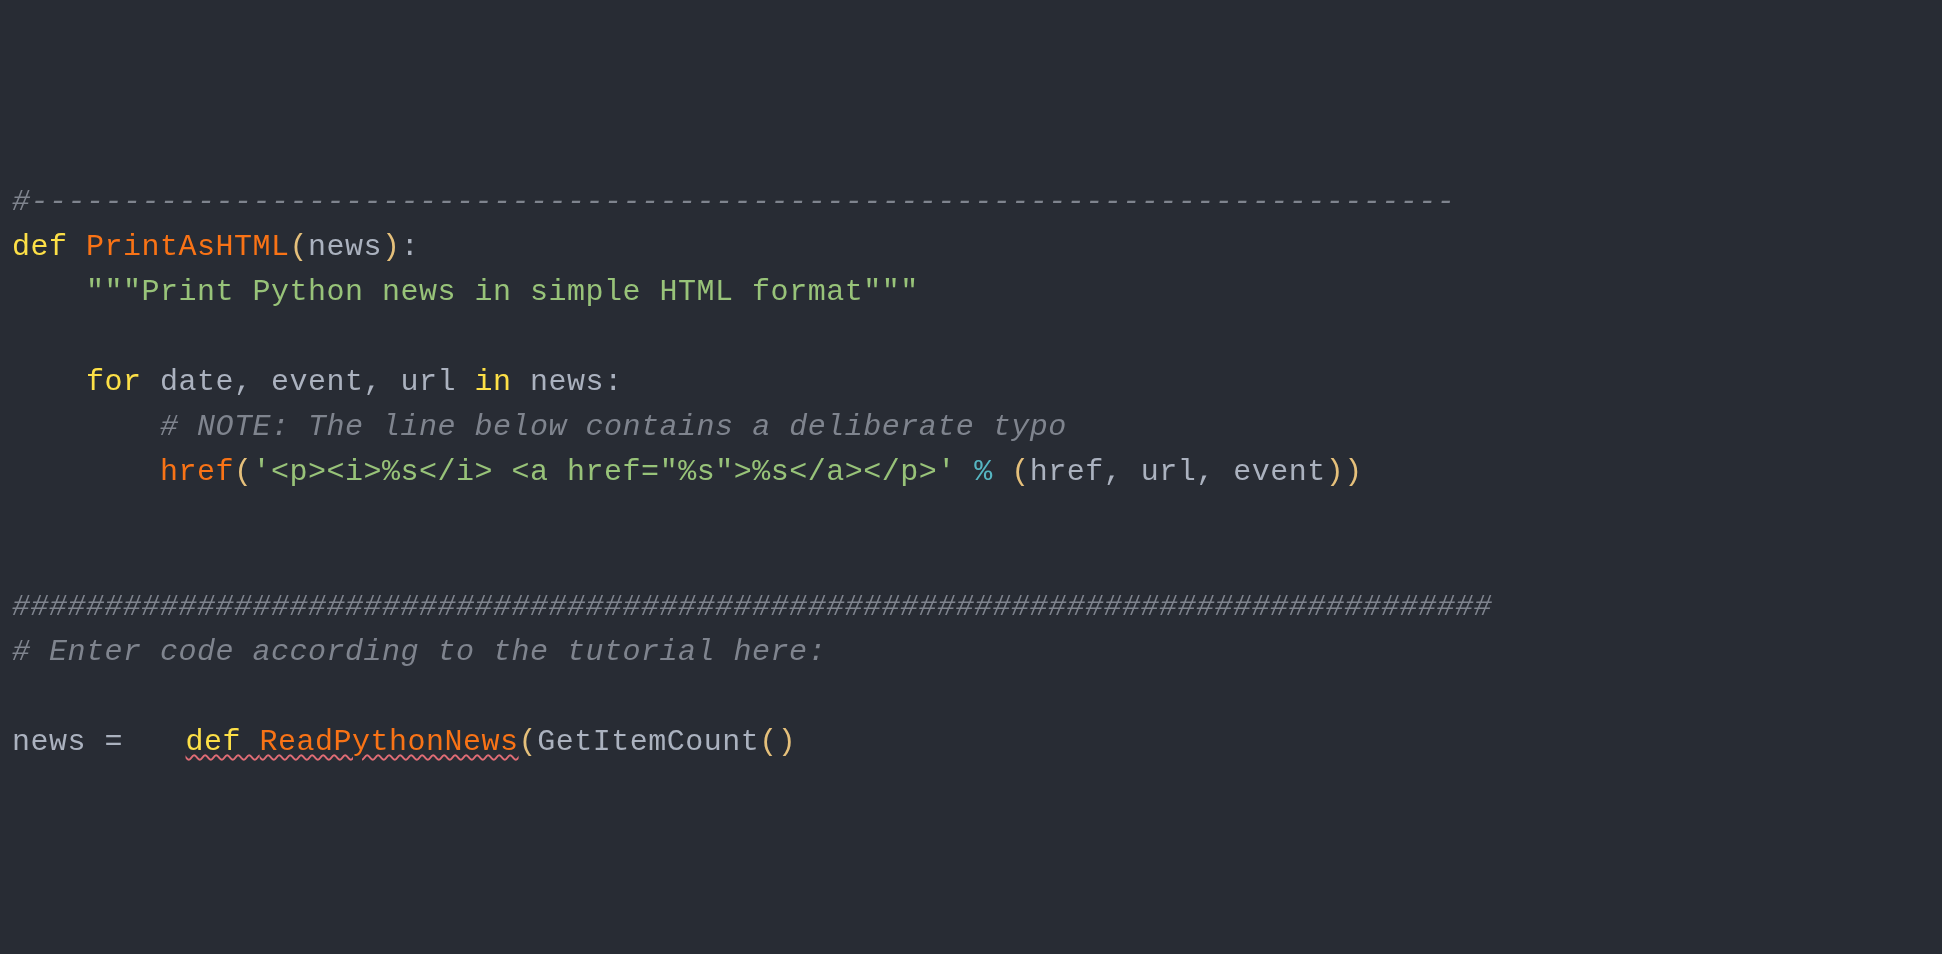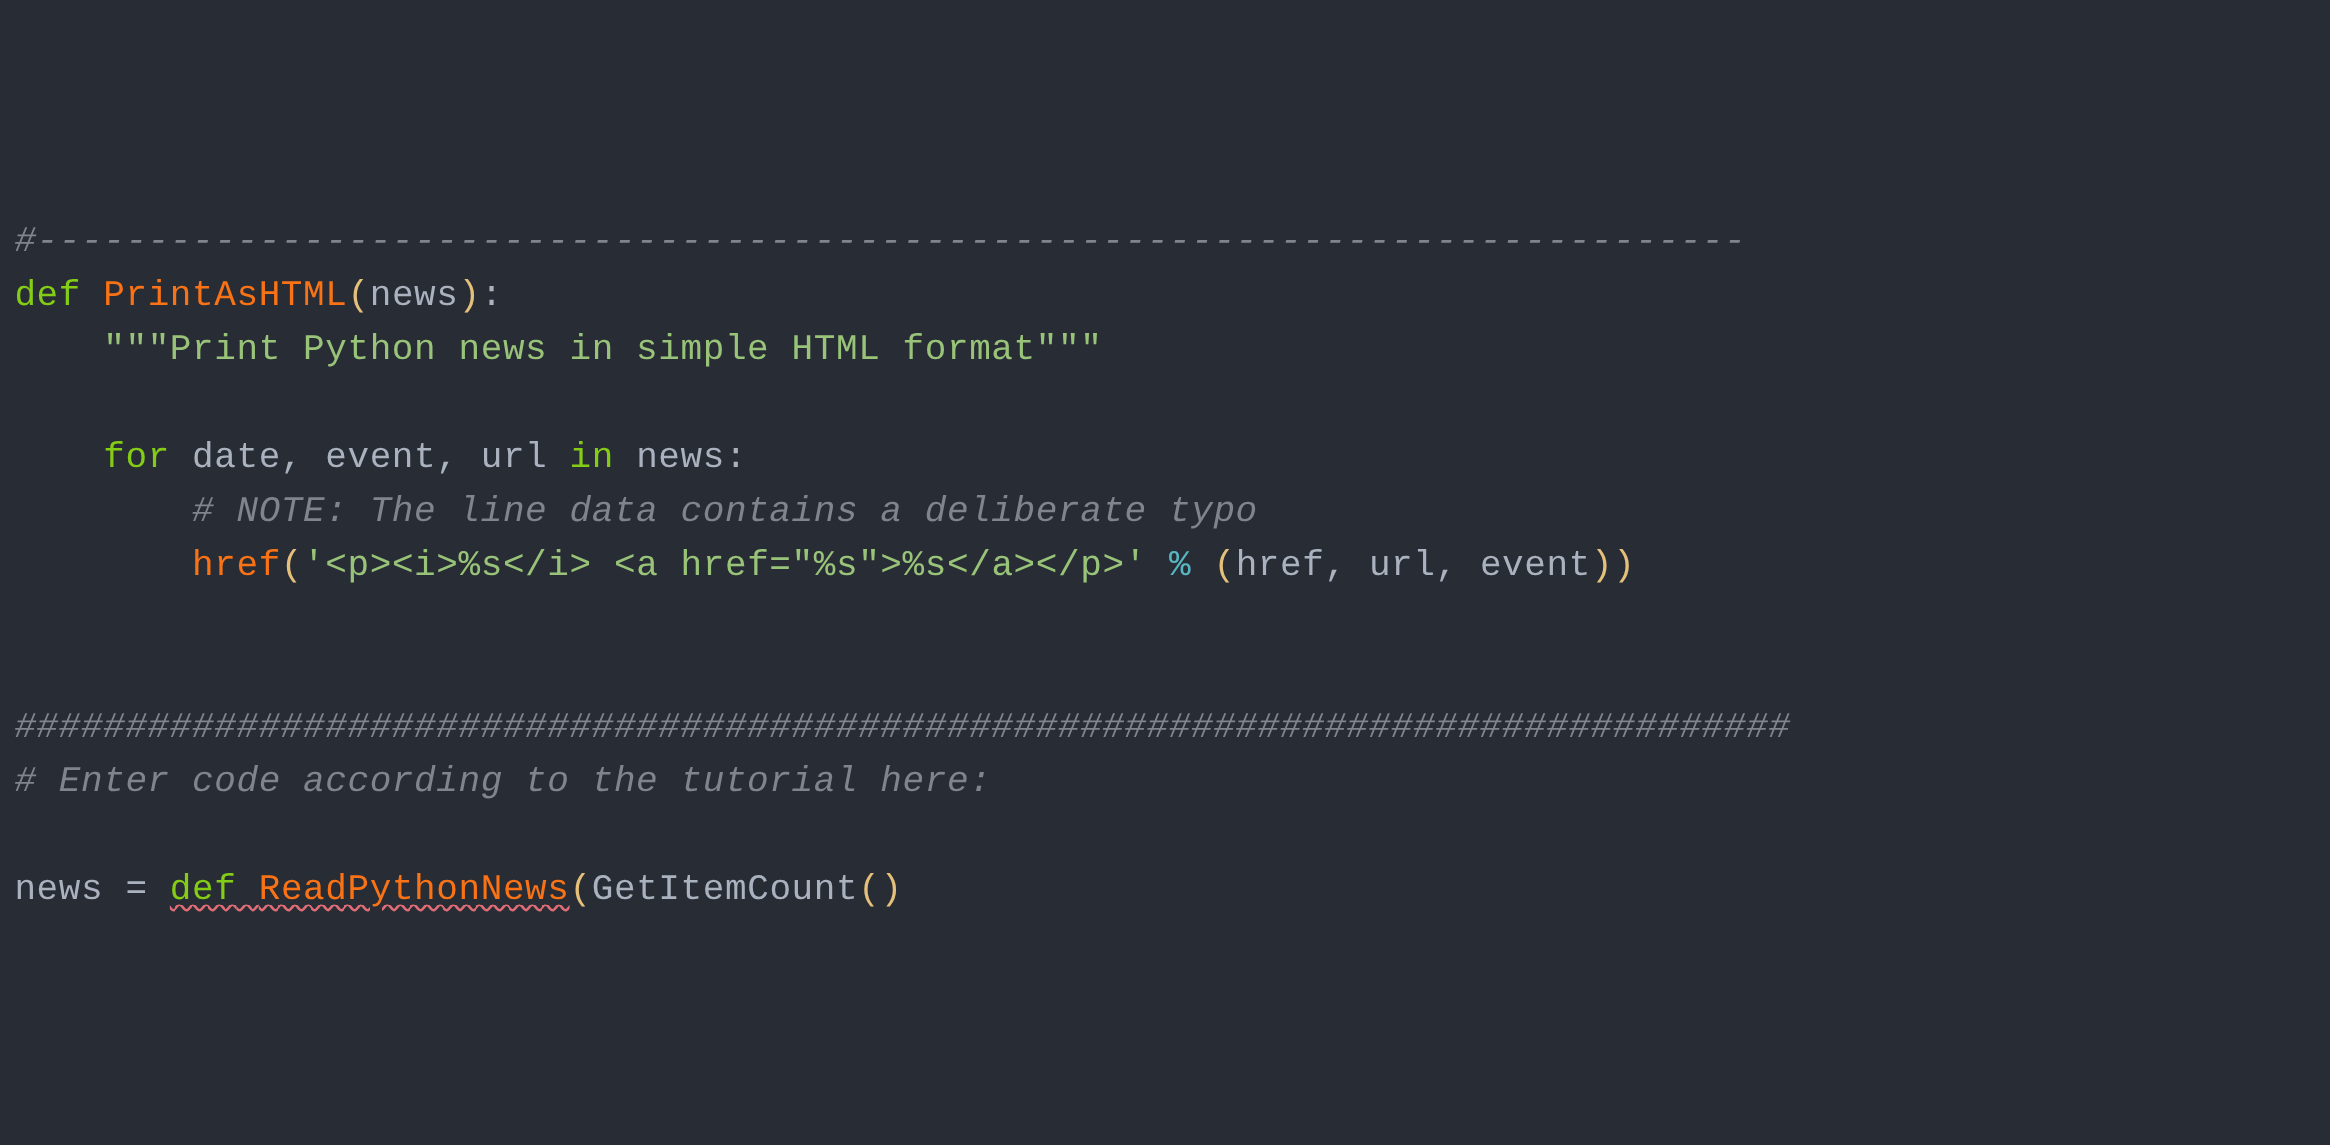--- a/index.html
+++ b/index.html
@@ -18,45 +18,46 @@
       width: 1942px;
       height: 954px;
       white-space: pre;
     }
     .code-editor {
       padding: 0 12px;
       white-space: pre;
       letter-spacing: 0.5px;
     }
     .comment { color: #7f848e; font-style: italic; }
-    .keyword { color: #84cc16; }
+    .keyword { color: #fde047; }
     .funcname { color: #f97316; }
     .param { color: #abb2bf; }
     .paren { color: #e5c07b; }
     .string { color: #98c379; }
     .operator { color: #56b6c2; }
     .ident { color: #abb2bf; }
     .error-underline {
       text-decoration: wavy underline;
       text-decoration-color: #e06c75;
       text-decoration-thickness: 2px;
       text-underline-offset: 4px;
+      margin-left: 44px;
     }
   </style>
 </head>
 <body>
 
 
 
 <div class="code-editor"><span class="comment">#-----------------------------------------------------------------------------</span>
 <span class="keyword">def</span> <span class="funcname">PrintAsHTML</span><span class="paren">(</span><span class="param">news</span><span class="paren">)</span><span class="ident">:</span>
     <span class="string">"""Print Python news in simple HTML format"""</span>
 
     <span class="keyword">for</span><span class="ident"> date, event, url </span><span class="keyword">in</span><span class="ident"> news</span><span class="ident">:</span>
-        <span class="comment"># NOTE: The line data contains a deliberate typo</span>
+        <span class="comment"># NOTE: The line below contains a deliberate typo</span>
         <span class="funcname">href</span><span class="paren">(</span><span class="string">'&lt;p&gt;&lt;i&gt;%s&lt;/i&gt; &lt;a href="%s"&gt;%s&lt;/a&gt;&lt;/p&gt;'</span><span class="operator"> % </span><span class="paren">(</span><span class="ident">href, url, event</span><span class="paren">)</span><span class="paren">)</span>
 
 
 <span class="comment">################################################################################</span>
 <span class="comment"># Enter code according to the tutorial here:</span>
 
 <span class="ident">news</span><span class="ident"> = </span><span class="error-underline"><span class="keyword">def</span><span> </span><span class="funcname">ReadPythonNews</span></span><span class="paren">(</span><span class="ident">GetItemCount</span><span class="paren">(</span><span class="paren">)</span>
 </div>
 
 

